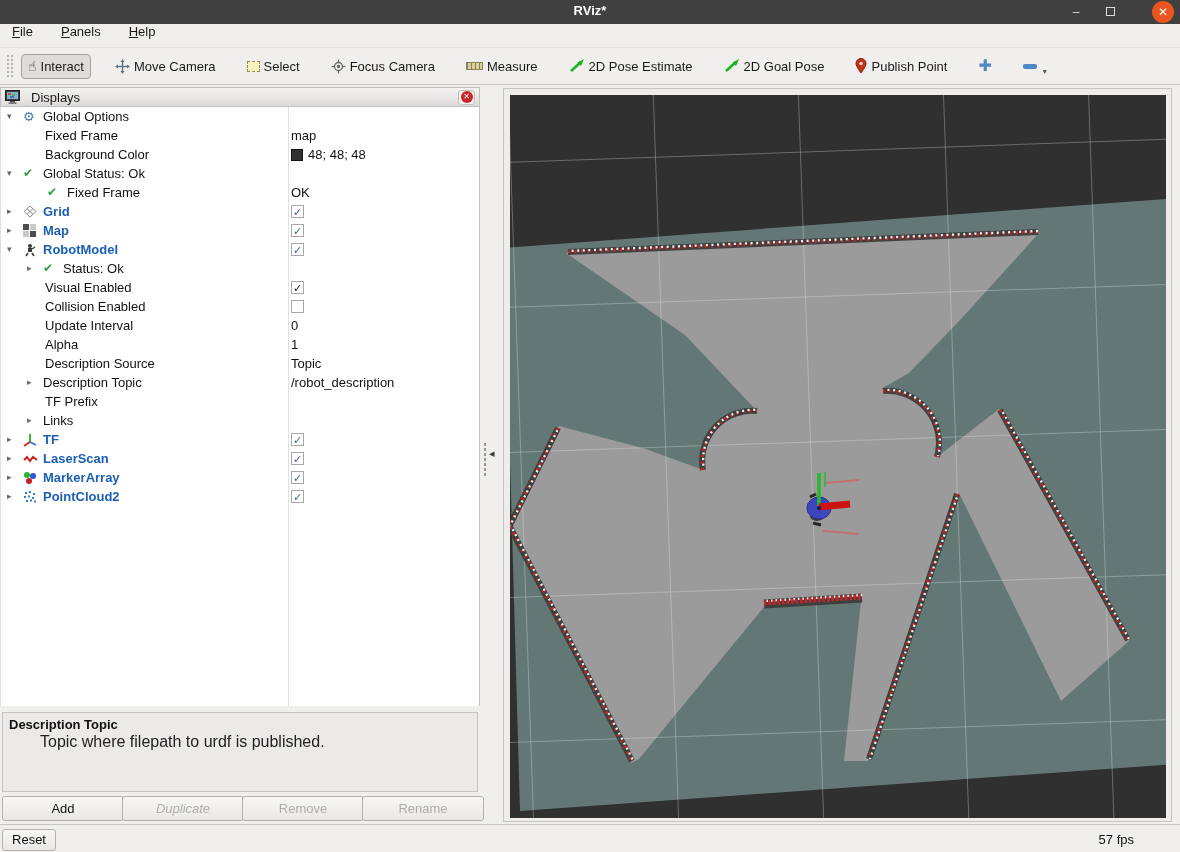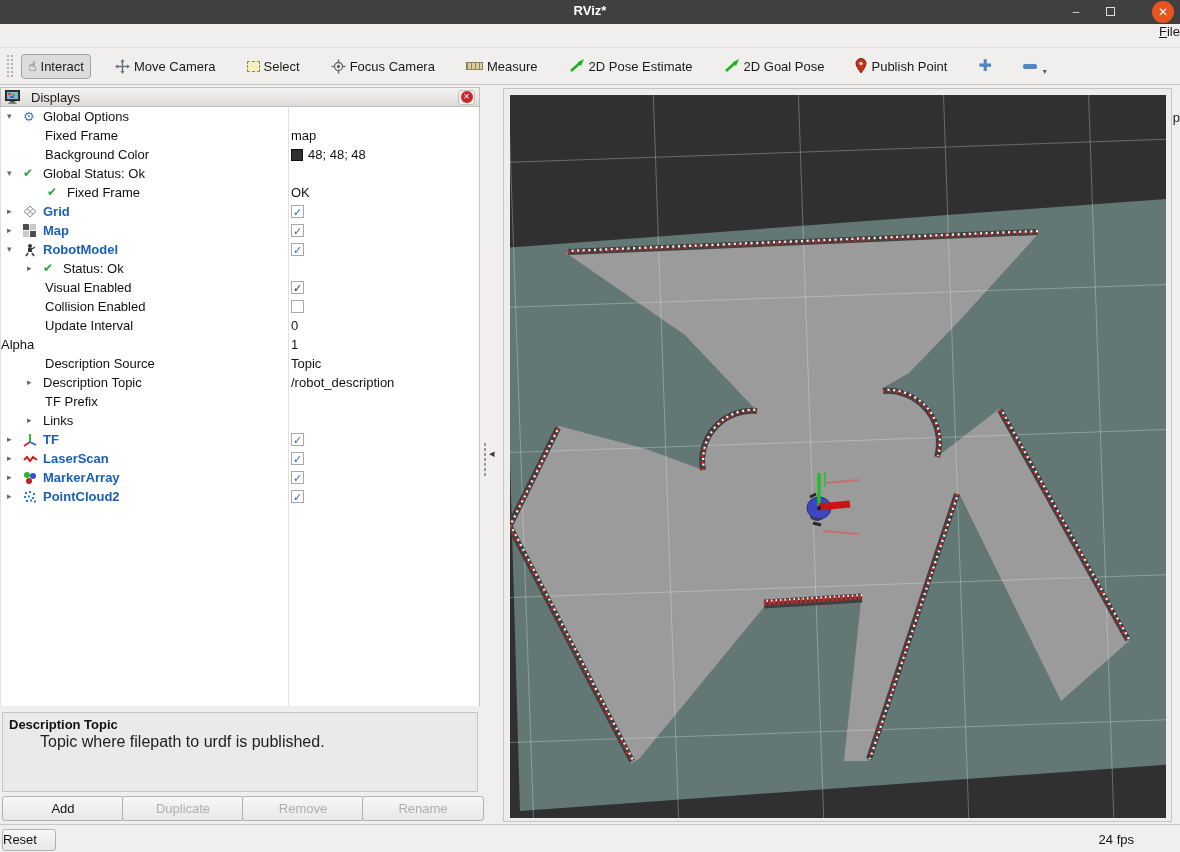--- a/index.html
+++ b/index.html
@@ -10,21 +10,21 @@
   
   .titlebar { position:absolute; left:0; top:0; width:1180px; height:24px; background:#404040; }
   .title-text { position:absolute; left:0; right:0; top:3px; text-align:center; color:#fff; font-weight:bold; font-size:13px; }
   .win-btn { position:absolute; top:2px; width:24px; height:20px; color:#dcdcdc; text-align:center; line-height:20px; font-size:12px; cursor:default; }
   .win-min { right:92px; }
   .win-max { right:58px; }
   .win-close { right:6px; top:1px; width:22px; height:22px; background:#e9541f; border-radius:50%; color:#fff; line-height:22px; font-size:12px; font-weight:bold; }
   .win-max span { display:inline-block; width:9px; height:9px; border:1px solid #dcdcdc; margin-top:5px; }
 
   
-  .menubar { position:absolute; left:0; top:24px; width:1180px; height:24px; background:#f0efed; display:flex; align-items:flex-end; padding-left:12px; gap:28px; border-bottom:1px solid #e3e1df;flex-direction:column; }
+  .menubar { position:absolute; left:0; top:24px; width:1180px; height:24px; background:#f0efed; display:flex; align-items:flex-start; padding-left:12px; gap:28px; border-bottom:1px solid #e3e1df; }
   .menu-item { color:#1a1a1a; }
   .menu-item u { text-decoration:underline; }
 
   
   .toolbar { position:absolute; left:0; top:48px; width:1180px; height:37px; background:#f0efed; border-bottom:1px solid #c8c6c4; display:flex; align-items:center; padding-left:6px; }
   .tb-handle { width:7px; height:24px; margin-right:8px; background-image:radial-gradient(#b5b3b1 1px, transparent 1.2px); background-size:4px 4px; }
   .tb-btn { display:flex; align-items:center; gap:4px; padding:4px 6px; margin-right:17px; color:#1a1a1a; white-space:nowrap; border:1px solid transparent; border-radius:4px; }
   .tb-btn.pressed { background:#dedcda; border:1px solid #a5a3a1; }
   .tb-glyph { font-size:14px; line-height:14px; }
   .select-box { display:inline-block; width:13px; height:11px; border:1.5px dashed #8d8d55; background:#f7f1bd; }
@@ -68,21 +68,21 @@
   .splitter { position:absolute; left:481px; top:87px; width:22px; height:737px; }
   .split-dots { position:absolute; left:2px; top:355px; width:5px; height:34px; background-image:radial-gradient(#9a9896 1px, transparent 1.2px); background-size:4px 5px; }
   .split-arrow { position:absolute; left:8px; top:360px; font-size:11px; color:#3a3a3a; }
 
   
   .render-frame { position:absolute; left:503px; top:88px; width:669px; height:734px; background:#efedeb; border:1px solid #c6c4c2; }
   .viewport { position:absolute; left:6px; top:6px; width:656px; height:723px; background:var(--vp-bg); }
 
   
   .statusbar { position:absolute; left:0; top:824px; width:1180px; height:28px; border-top:1px solid #c8c6c4; background:#f0efed; }
-  .reset-btn { position:absolute; left:2px; top:4px; width:54px; height:22px; background:linear-gradient(#f8f7f6,#eae8e6); border:1px solid #b3b1af; border-radius:3px; font-size:13px; text-align:left; line-height:20px; color:#111; }
+  .reset-btn { position:absolute; left:2px; top:4px; width:54px; height:22px; background:linear-gradient(#f8f7f6,#eae8e6); border:1px solid #b3b1af; border-radius:3px; font-size:13px; text-align:center; line-height:20px; color:#111; }
   .fps { position:absolute; right:46px; top:7px; font-size:13px; color:#111; }
 </style>
 </head>
 <body>
 
 <div class="app">
 
   <div class="titlebar">
     <div class="title-text">RViz*</div>
     <div class="win-btn win-min">–</div>
@@ -314,21 +314,21 @@
         <span class="row-value">
           <span class="cbox black"></span>
         </span>
       </div>
       <div class="tree-row" style="padding-left: 44px;">
         <span class="row-label">Update Interval</span>
         <span class="row-value">
           <span>0</span>
         </span>
       </div>
-      <div class="tree-row" style=" text-align: center;">
+      <div class="tree-row" style="padding-left: 44px; text-align: center;">
         <span class="row-label">Alpha</span>
         <span class="row-value">
           <span>1</span>
         </span>
       </div>
       <div class="tree-row" style="padding-left: 44px;">
         <span class="row-label">Description Source</span>
         <span class="row-value">
           <span>Topic</span>
         </span>
@@ -417,21 +417,21 @@
       </div>
     </div>
 
   <div class="help-box">
     <div class="help-title">Description Topic</div>
     <div class="help-text">Topic where filepath to urdf is published.</div>
   </div>
 
   <div class="actions" id="actions">
       <div class="act-btn" style="left: 2px;">Add</div>
-      <div class="act-btn disabled" style="left: 122px;">Duplicate</div>
+      <div class="act-btn disabled" style="left: 122px; font-style: italic;">Duplicate</div>
       <div class="act-btn disabled" style="left: 242px;">Remove</div>
       <div class="act-btn disabled" style="left: 362px;">Rename</div>
     </div>
 
   <div class="splitter">
     <div class="split-dots"></div>
     <div class="split-arrow">◂</div>
   </div>
 
   <div class="render-frame">
@@ -501,16 +501,16 @@
           <path d="M315,392 L315,377" style="stroke:var(--axis-y)" stroke-width="2" opacity="0.7"></path>
           <path d="M309,412 L340,409" style="stroke:var(--axis-x)" stroke-width="7"></path>
           <circle cx="309" cy="413" r="2.2" fill="#151a66"></circle>
         </g>
       </svg>
     </div>
   </div>
 
   <div class="statusbar">
     <div class="reset-btn">Reset</div>
-    <div class="fps">24 fps</div>
+    <div class="fps">57 fps</div>
   </div>
 
 </div>
 
 </body></html>

